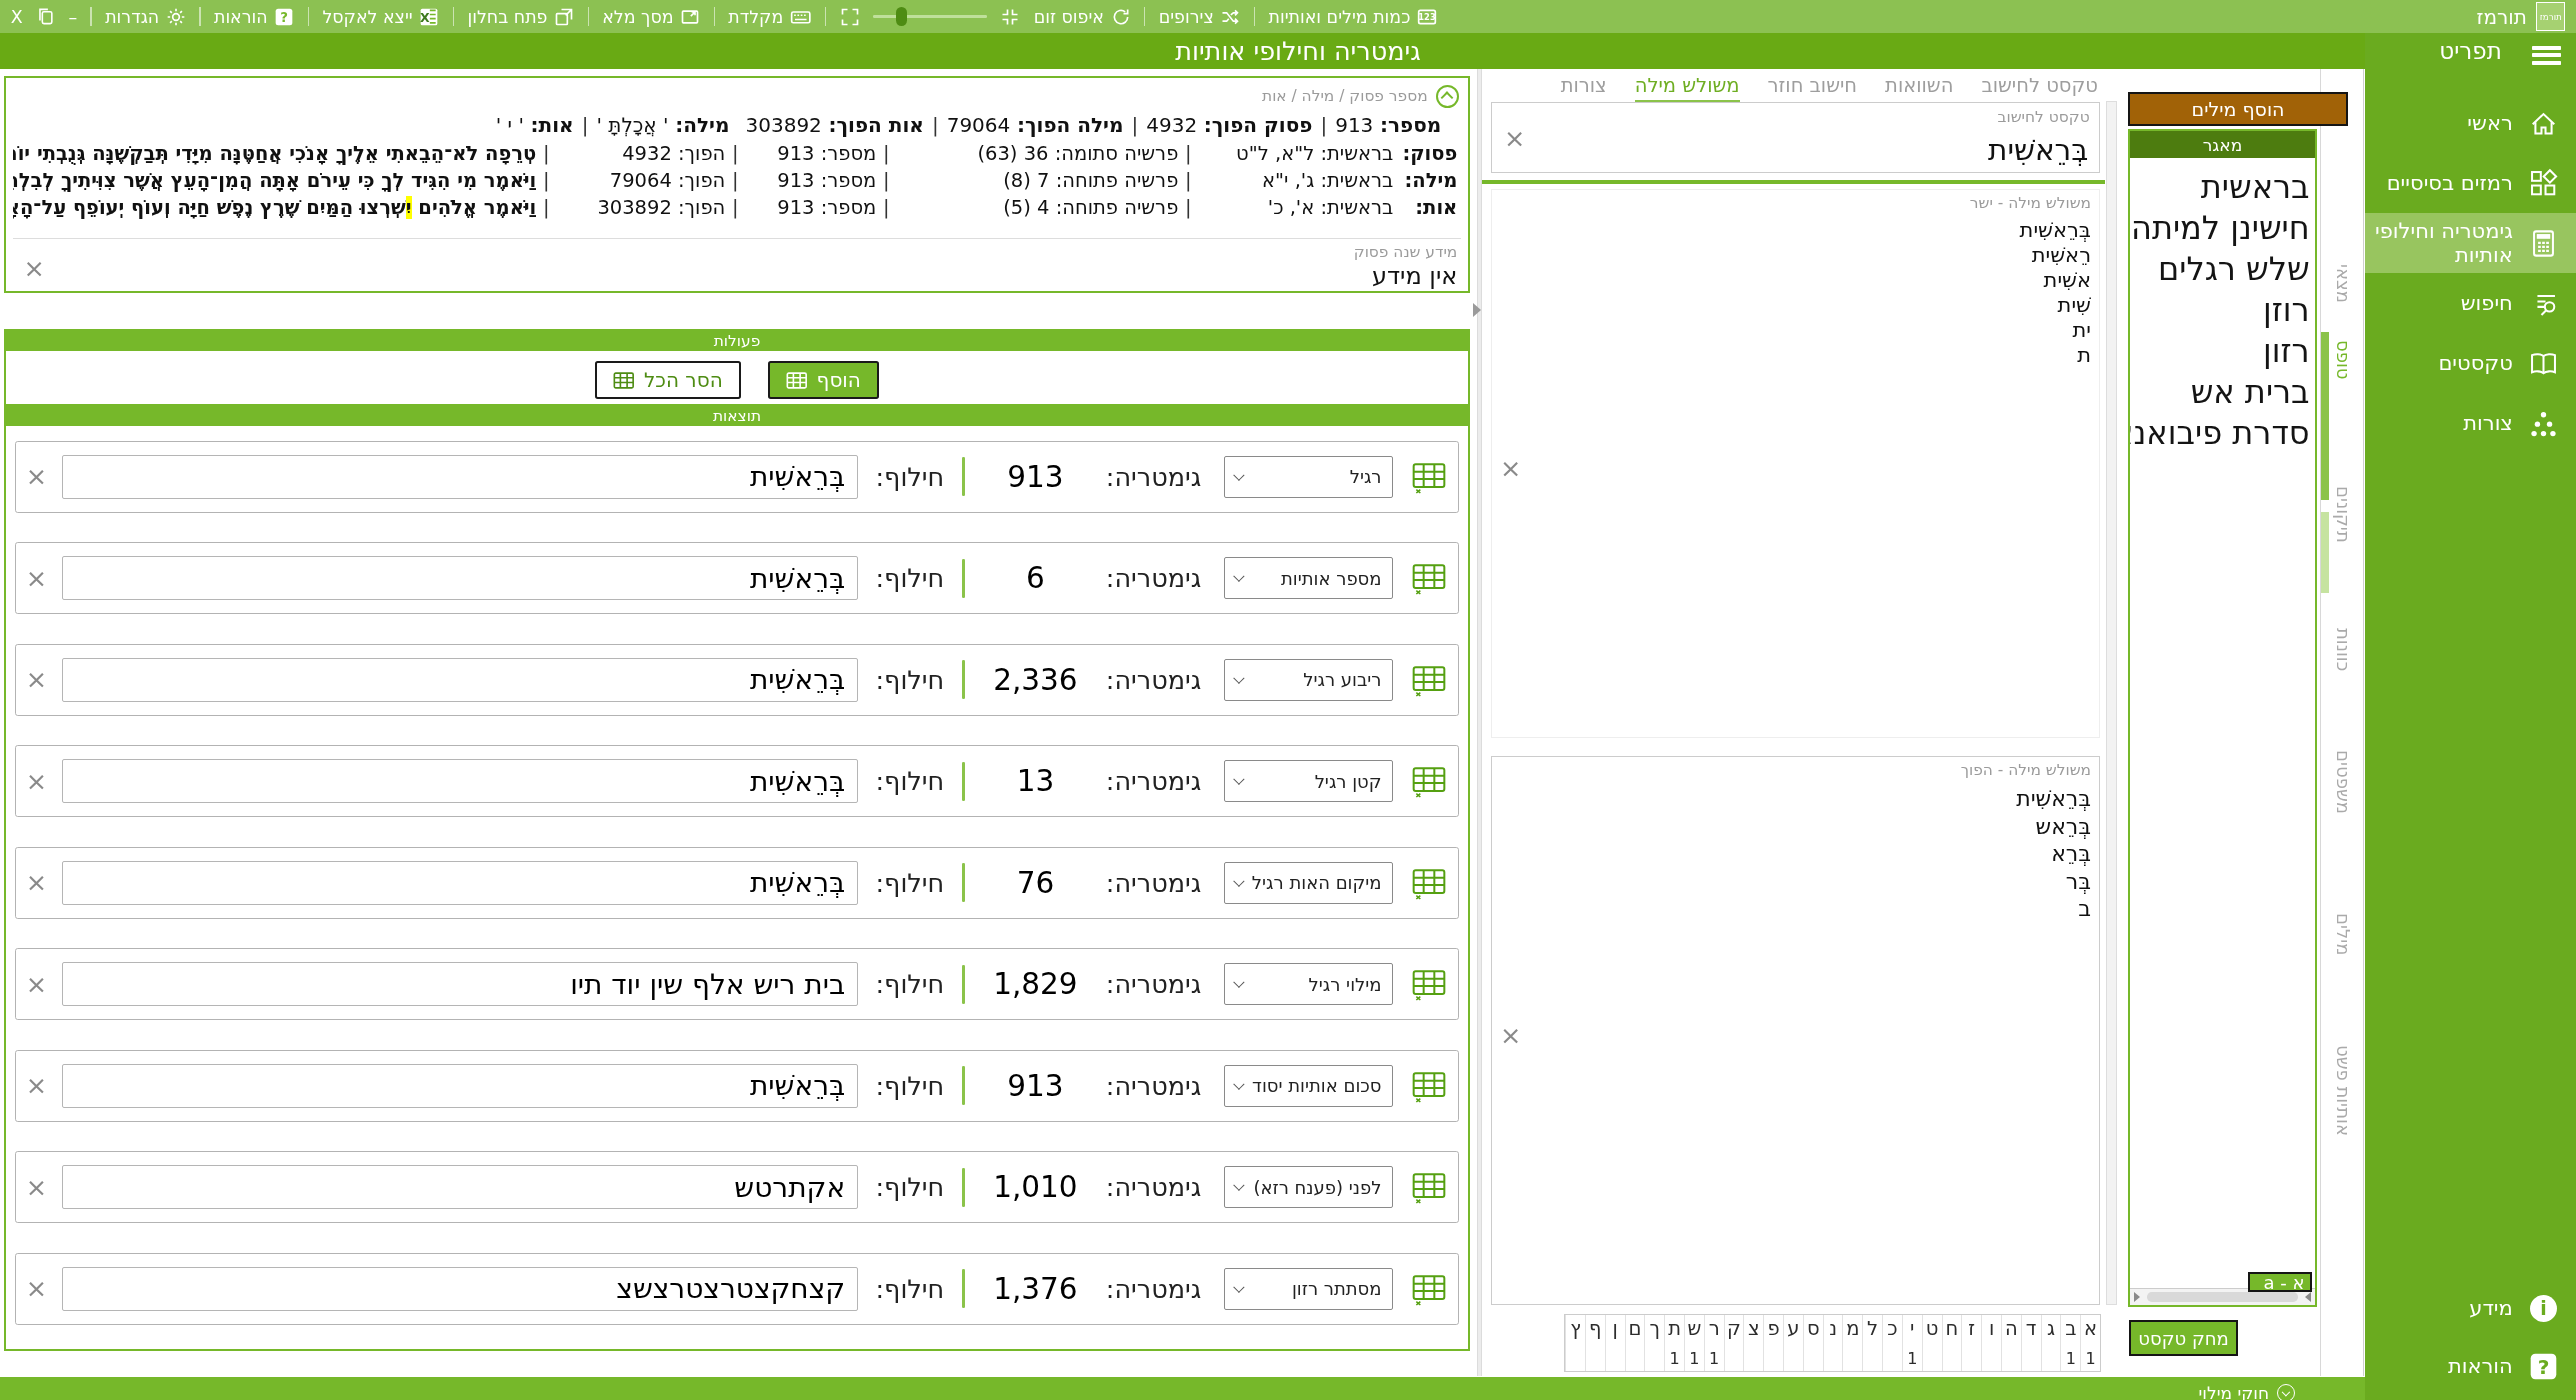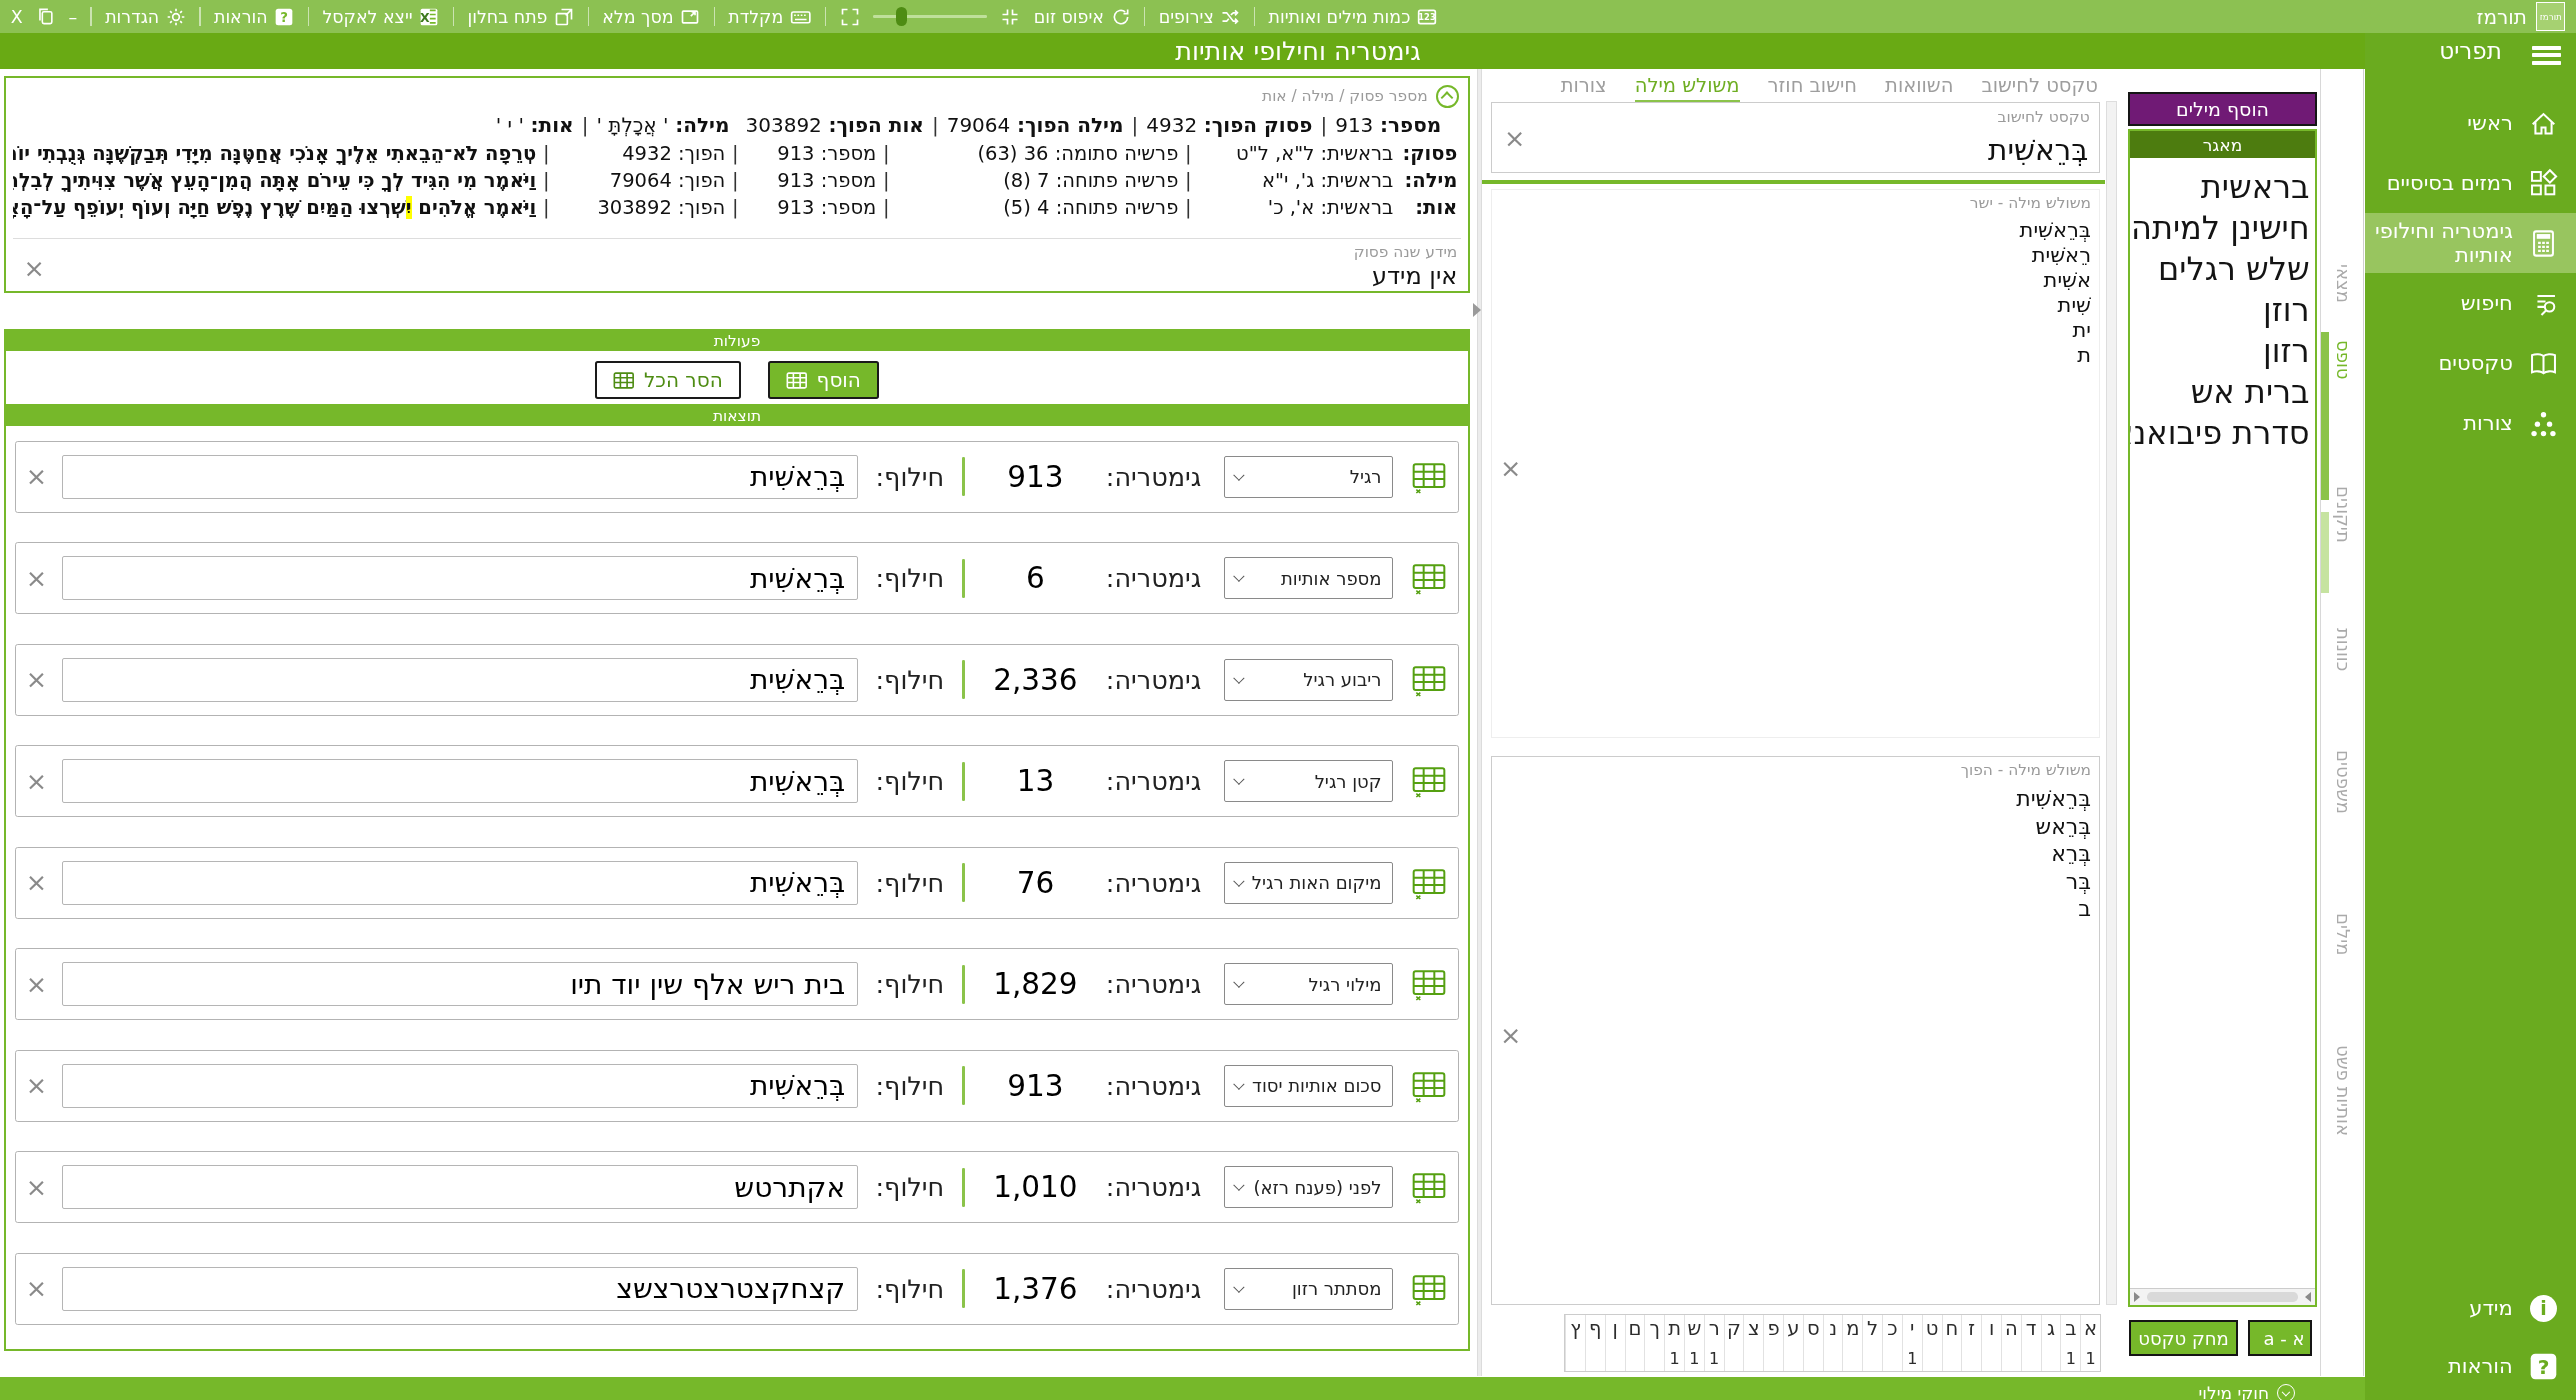--- a/index.html
+++ b/index.html
@@ -31,36 +31,36 @@
   .sb-foot1{position:absolute;top:1245px;width:100%;}
   .sb-foot2{position:absolute;top:1303px;width:100%;}
   
   .vtabs{position:absolute;left:2320px;top:69px;width:44px;height:1307px;background:#fff;
          border-left:1.3px solid #d8d8d8;border-right:1.3px solid #cfcfcf;box-sizing:border-box;}
   .vt{position:absolute;right:8.7px;writing-mode:vertical-rl;font-size:18px;color:#aaa;white-space:nowrap;cursor:pointer;}
   .vt.active{color:#76b82a;}
   .vt-ind{position:absolute;left:0;top:263px;width:8px;height:168px;background:#8bc34a;}
   .vt-ind2{position:absolute;left:0;top:443px;width:8px;height:81px;background:#c6e3a0;}
   
-  .bank-add{position:absolute;left:2128px;top:92px;width:189px;height:34px;background:#701a75;
+  .bank-add{position:absolute;left:2128px;top:92px;width:220px;height:34px;background:#a16207;
             border:2.7px solid #151515;color:#fff;font-size:19px;display:flex;align-items:center;
             justify-content:center;box-sizing:border-box;cursor:pointer;}
   .bank-box{position:absolute;left:2128px;top:129px;width:189px;height:1178px;border:2px solid #76b82a;
             background:#fff;box-sizing:border-box;overflow:hidden;}
   .bank-head{height:27px;background:#4d7c0f;color:#fff;font-size:17px;display:flex;align-items:center;justify-content:center;}
   .bank-list{padding:9.4px 5.4px 0 0;text-align:right;font-size:32px;line-height:41px;color:#141414;
              white-space:nowrap;overflow:hidden;}
   .bank-scroll{position:absolute;bottom:0;left:0;right:0;height:16px;background:#f3f3f3;
                border-top:0.7px solid #ccc;display:flex;align-items:center;}
   .bs-arr{width:0;height:0;border-top:5.4px solid transparent;border-bottom:5.4px solid transparent;margin:0 4px;}
   .bs-l{border-right:6.7px solid #8a8a8a;}
   .bs-r{border-left:6.7px solid #8a8a8a;}
   .bs-thumb{flex:1;height:9.4px;background:#d9d9d9;border-radius:4.7px;margin:0 2.7px;}
   .btn-del{position:absolute;left:2129px;top:1320px;width:109px;height:36px;}
-  .btn-lang{position:absolute;left:2248px;top:1320px;width:64px;height:36px;padding-left:8px;}
+  .btn-lang{position:absolute;left:2248px;top:1272px;width:64px;height:20px;padding-left:8px;}
   .gbtn{background:#76b82a;border:2.7px solid #151515;color:#fff;font-size:18px;display:flex;
         align-items:center;justify-content:center;box-sizing:border-box;cursor:pointer;}
   
   .tabs{position:absolute;top:74px;right:478px;display:flex;gap:28px;direction:rtl;
         font-size:19.5px;color:#9e9e9e;white-space:nowrap;}
   .tab{cursor:pointer;padding-bottom:3.4px;}
   .tab.active{color:#6fae23;border-bottom:4px solid #8bc34a;}
   .calc-card{position:absolute;left:1491px;top:102px;width:609px;height:71px;border:1.3px solid #ccc;
              background:#fff;box-sizing:border-box;}
   .small-lbl{color:#9b9b9b;font-size:15.4px;}

